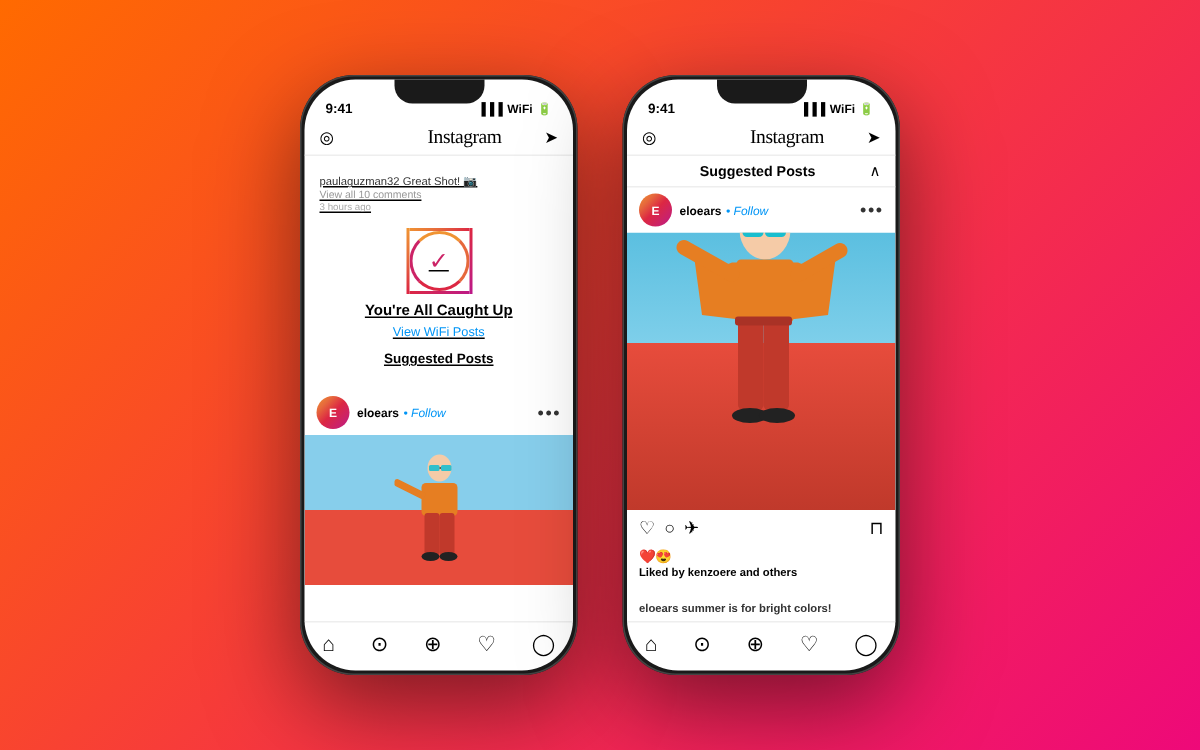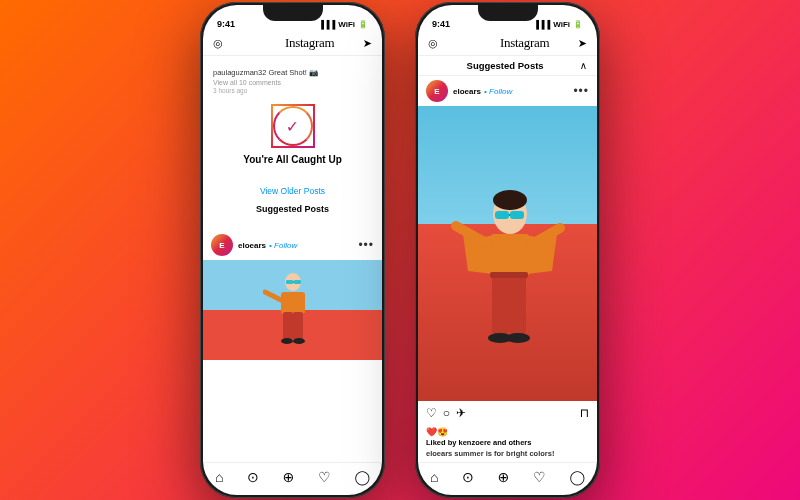--- a/index.html
+++ b/index.html
@@ -11,21 +11,21 @@
       display: flex;
       align-items: center;
       justify-content: center;
       gap: 30px;
       font-family: -apple-system, BlinkMacSystemFont, 'Segoe UI', sans-serif;
     }
 
     
     .phone {
       width: 185px;
-      height: 496px;
+      height: 400px;
       background: #1a1a1a;
       border-radius: 36px;
       padding: 3px;
       box-shadow: 0 20px 60px rgba(0,0,0,0.5), inset 0 0 0 1px #444;
       position: relative;
       flex-shrink: 0;
     }
     .phone-inner {
       width: 100%;
       height: 100%;
@@ -88,20 +88,21 @@
       flex-direction: column;
     }
 
     
     .caught-up {
       display: flex;
       flex-direction: column;
       align-items: center;
       padding: 12px 10px 8px;
       flex-shrink: 0;
+      text-decoration: underline;
     }
     .caught-up .comment-line {
       font-size: 7.5px;
       color: #333;
       align-self: flex-start;
       margin-bottom: 2px;
     }
     .caught-up .view-comments {
       font-size: 7px;
       color: #999;
@@ -132,21 +133,21 @@
       inset: 0;
       border-radius: 50%;
       border: 2.5px solid;
       border-color: #f09433 #e6683c #dc2743 #cc2366;
     }
     .check-circle .checkmark { font-size: 16px; color: #cc2366; }
     .caught-up-title {
       font-size: 10px;
       font-weight: 600;
       color: #000;
-      margin-bottom: 21px;
+      margin-bottom: 3px;
     }
     .view-older {
       font-size: 8.5px;
       color: #0095f6;
       margin-bottom: 8px;
     }
     .suggested-posts-label {
       font-size: 9px;
       font-weight: 600;
       color: #000;
@@ -239,21 +240,21 @@
       flex-shrink: 0;
     }
     .action-icon { font-size: 12px; color: #000; }
     .bookmark-icon { margin-left: auto; font-size: 12px; }
 
     
     .post-meta {
       padding: 2px 8px 4px;
       flex-shrink: 0;
     }
-    .likes-row { font-size: 7.5px; font-weight: 600; margin-bottom: 2px; }
+    .likes-row { font-size: 7.5px; font-weight: 600; margin-bottom: 15px; }
     .emoji-row { font-size: 9px; margin-bottom: 1px; }
     .caption { font-size: 7.5px; color: #333; }
     .caption span { font-weight: 700; }
 
     
     .fashion-svg {
       position: absolute;
       bottom: 0;
       left: 50%;
       transform: translateX(-50%);
@@ -284,21 +285,21 @@
     <div class="feed">
       <div class="caught-up">
         <span class="comment-line">paulaguzman32 Great Shot! 📷</span>
         <span class="view-comments">View all 10 comments</span>
         <span class="time-ago">3 hours ago</span>
 
         <div class="check-circle">
           <span class="checkmark">✓</span>
         </div>
         <span class="caught-up-title">You're All Caught Up</span>
-        <span class="view-older">View Older Posts</span>
+        <span class="view-older">View WiFi Posts</span>
         <span class="suggested-posts-label">Suggested Posts</span>
       </div>
 
       <div class="post-header">
         <div class="avatar">E</div>
         <span class="post-user">eloears</span>
         <span class="follow-btn">• Follow</span>
         <span class="dots">•••</span>
       </div>
 

